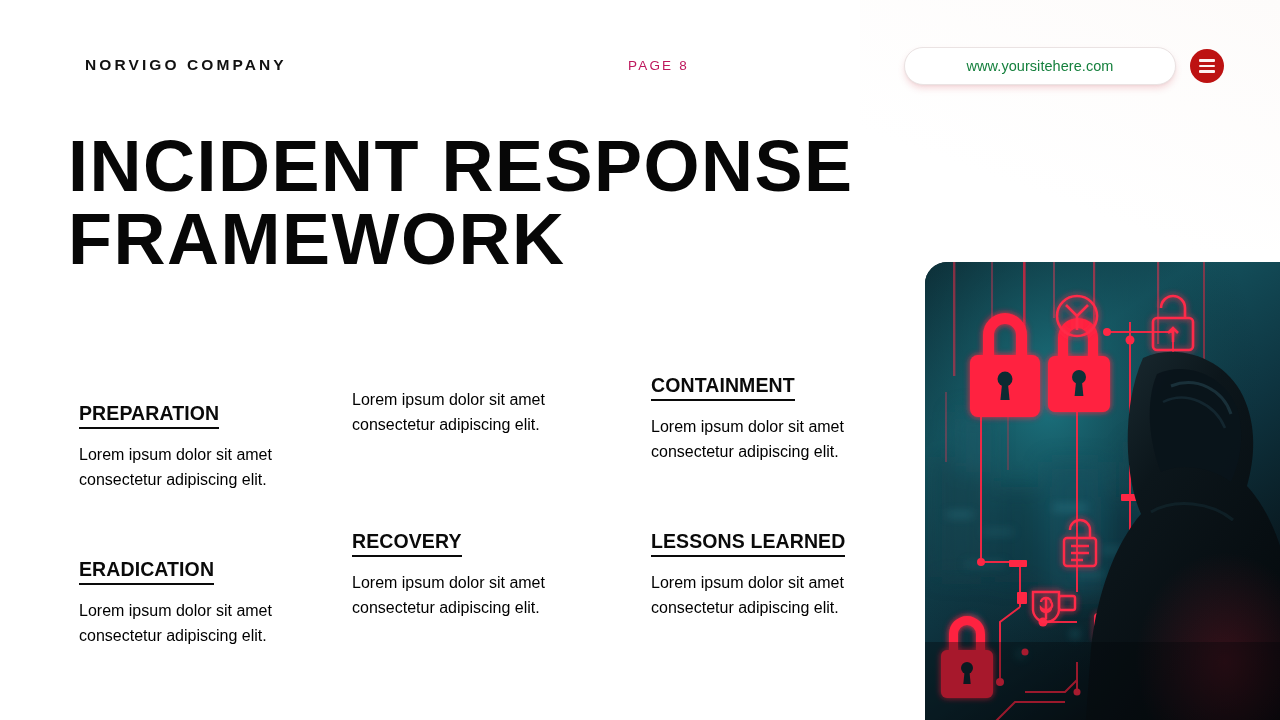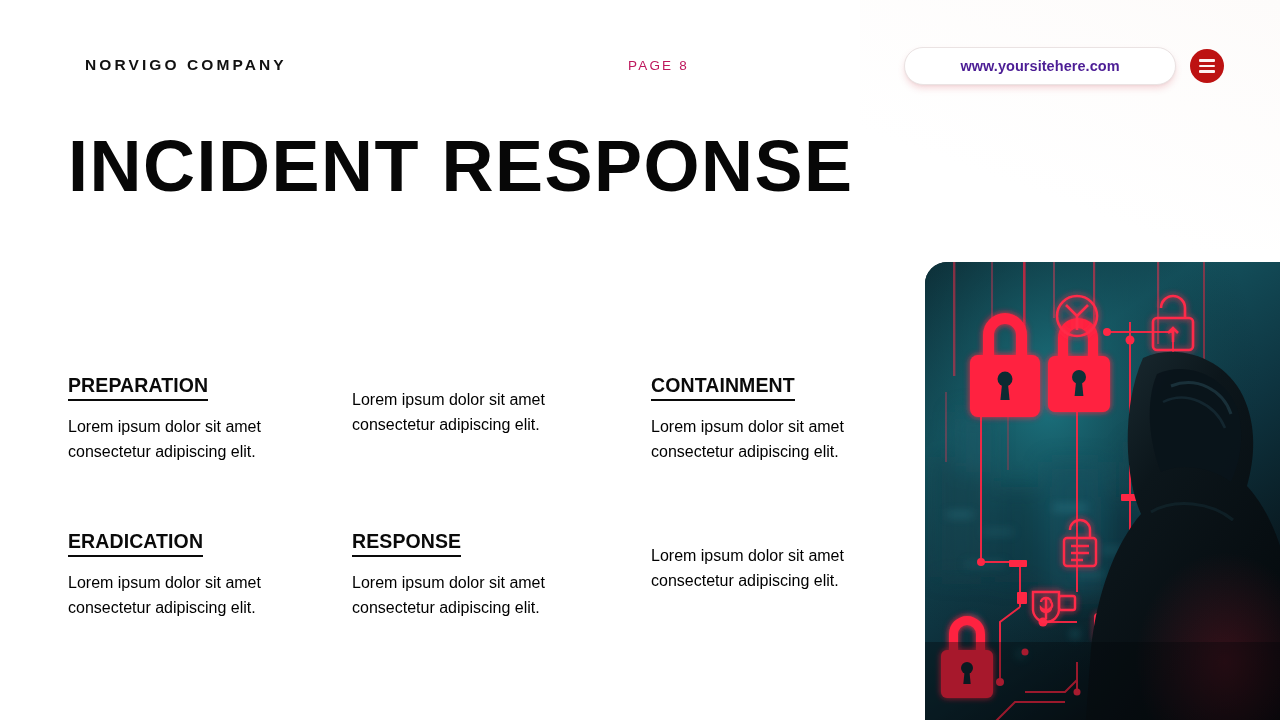--- a/index.html
+++ b/index.html
@@ -78,22 +78,22 @@
     border: 1px solid #eae3e3;
     box-shadow: 0 4px 7px -1px rgba(222, 120, 130, 0.30),
                 0 1px 2px rgba(0,0,0,0.04);
     display: flex;
     align-items: center;
     justify-content: center;
   }
 
   .url-pill-text {
     font-size: 14.5px;
-    font-weight: 700;
-    color: #4c1d95;
+    font-weight: 400;
+    color: #15803d;
     letter-spacing: 0.05px;
     white-space: nowrap;
     text-align: center;
   }
 
   .menu-btn {
     position: absolute;
     left: 1174px;
     top: 49px;
     width: 34px;
@@ -143,21 +143,21 @@
   .steps-row {
     position: relative;
     height: 156px;
   }
 
   .step {
     position: absolute;
     top: 0;
     width: 290px;
   }
-  .step.col-0 { left: 0px; }
+  .step.col-0 { left: 11px; margin-top: 28px; }
   .step.col-1 { left: 284px; }
   .step.col-2 { left: 583px; }
 
   .step-title {
     font-size: 19.5px;
     font-weight: 700;
     color: #0a0a0a;
     letter-spacing: 0.1px;
     white-space: nowrap;
     display: inline-block;
@@ -209,20 +209,21 @@
     <button class="menu-btn">
       <span></span>
       <span></span>
       <span></span>
     </button>
 
   </div>
 
   <h1 class="title">
     <span class="title-line">INCIDENT RESPONSE</span>
+    <span class="title-line">FRAMEWORK</span>
   </h1>
 
   <div class="steps">
 
     <div class="steps-row">
 
       <div class="step col-0">
         <div class="step-title">PREPARATION</div>
         <div class="step-body">Lorem ipsum dolor sit amet consectetur adipiscing elit.</div>
       </div>
@@ -239,25 +240,26 @@
     </div>
 
     <div class="steps-row">
 
       <div class="step col-0">
         <div class="step-title">ERADICATION</div>
         <div class="step-body">Lorem ipsum dolor sit amet consectetur adipiscing elit.</div>
       </div>
 
       <div class="step col-1">
-        <div class="step-title">RESPONSE</div>
+        <div class="step-title">RECOVERY</div>
         <div class="step-body">Lorem ipsum dolor sit amet consectetur adipiscing elit.</div>
       </div>
 
       <div class="step col-2">
+        <div class="step-title">LESSONS LEARNED</div>
         <div class="step-body">Lorem ipsum dolor sit amet consectetur adipiscing elit.</div>
       </div>
 
     </div>
 
   </div>
 
   <div class="hero-image">
     <svg class="hero-svg" viewBox="0 0 355 458" preserveAspectRatio="xMidYMid slice">
       <defs>

